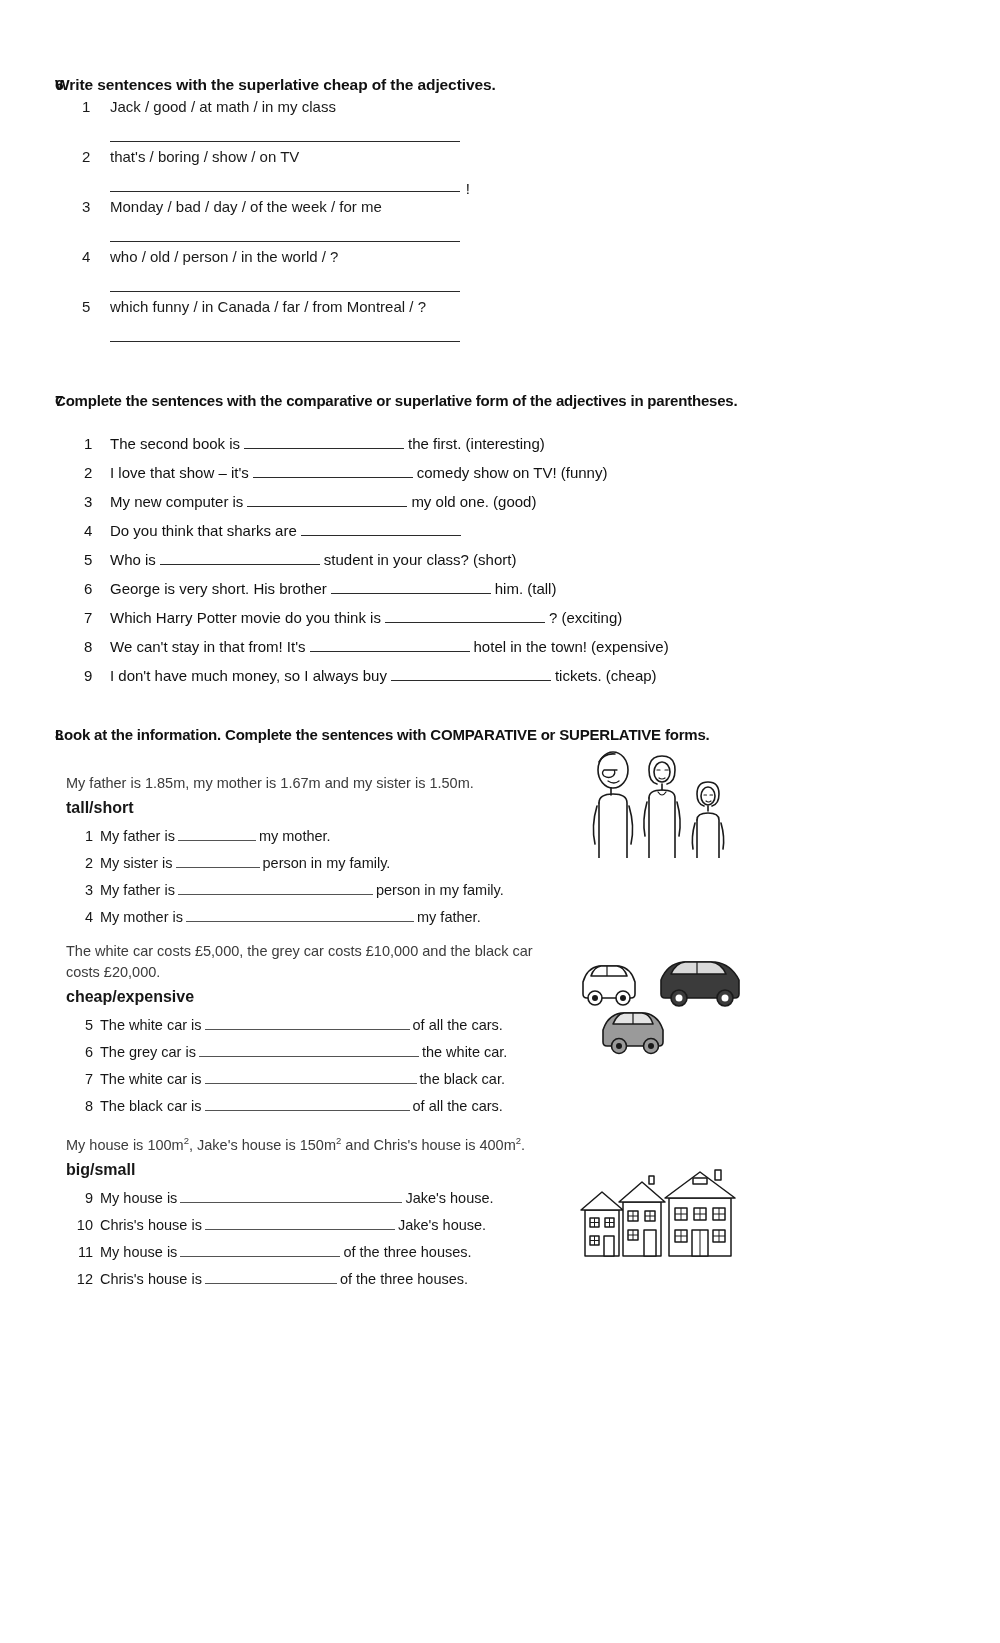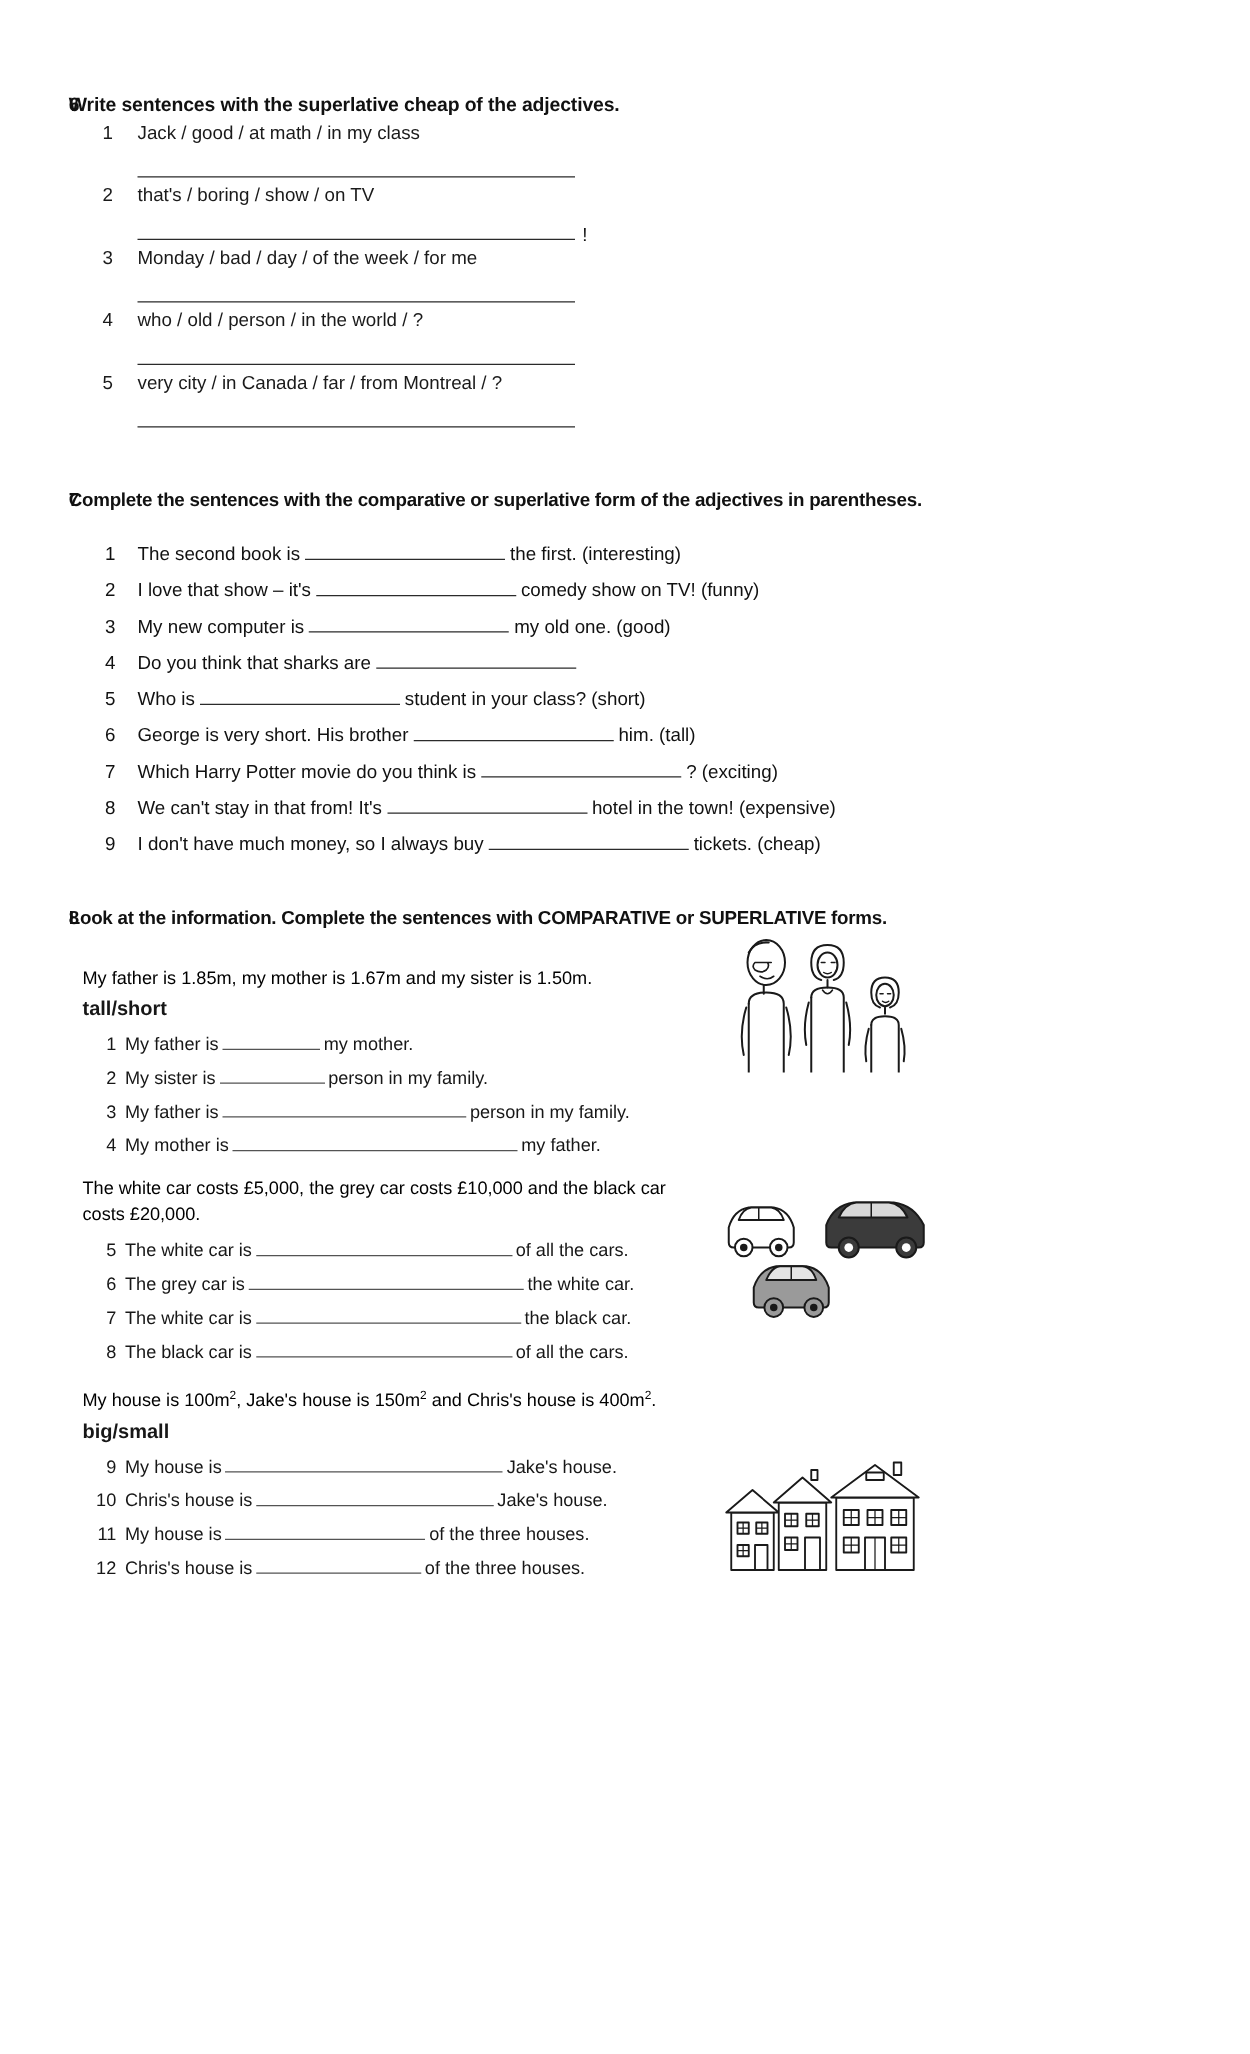--- a/index.html
+++ b/index.html
@@ -109,21 +109,21 @@
     margin-left:66px;
     width:500px;
     font-family:"Liberation Sans", sans-serif;
     color:#1c1c1c;
     filter:contrast(1.05);
   }
   .scan-intro{
     font-size:14.5px;
     line-height:21px;
     margin-bottom:5px;
-    color:#000000;
+    color:#404040;
   }
   .scan-label{
     font-size:16px;
     font-weight:bold;
     margin:2px 0 6px 0;
   }
   .scan-list{ margin:0 0 10px 0; padding:0; list-style:none; }
   .scan-item{
     display:flex;
     align-items:baseline;
@@ -198,21 +198,21 @@
           <span class="q6-num">4</span>
           <span class="q6-text">who / old / person / in the world / ?</span>
         </div>
         <div class="q6-rule">
             <span class="tail"></span>
           </div>
       </li>
       <li class="q6-block">
         <div class="q6-item">
           <span class="q6-num">5</span>
-          <span class="q6-text">very city / in Canada / far / from Montreal / ?</span>
+          <span class="q6-text">which funny / in Canada / far / from Montreal / ?</span>
         </div>
         <div class="q6-rule">
             <span class="tail"></span>
           </div>
       </li>
     </ul>
   </section>
 
   <section class="exercise" id="ex7">
     <div class="ex-head">
@@ -311,20 +311,21 @@
             <span class="scan-num">4</span>
             <span>My mother is</span>
             <span class="sblank" style="width:228px"></span>
             <span>my father.</span>
           </li>
         </ul>
       </div>
 
       <div>
         <div class="scan-intro">The white car costs £5,000, the grey car costs £10,000 and the black car costs £20,000.</div>
+        <div class="scan-label">cheap/expensive</div>
         <ul class="scan-list">
           <li class="scan-item">
             <span class="scan-num">5</span>
             <span>The white car is</span>
             <span class="sblank" style="width:205px"></span>
             <span>of all the cars.</span>
           </li>
           <li class="scan-item">
             <span class="scan-num">6</span>
             <span>The grey car is</span>

